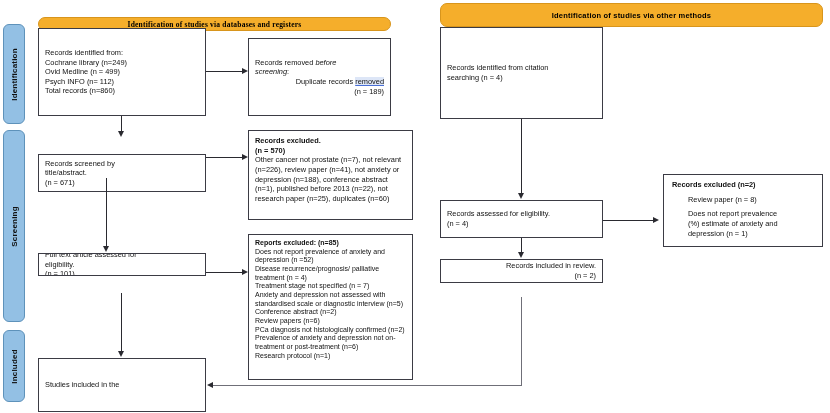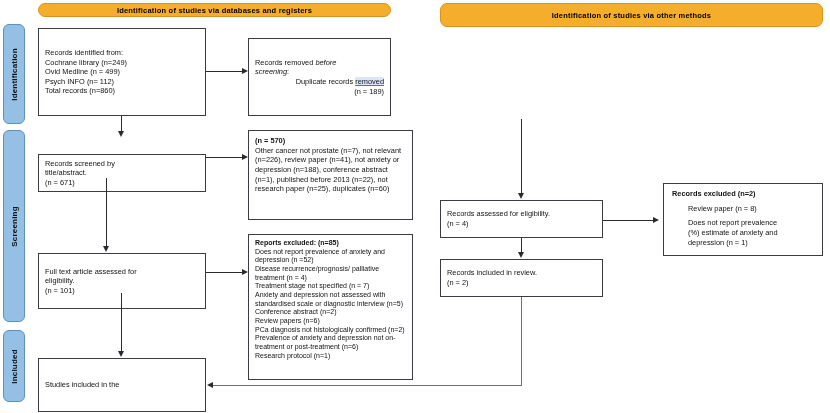--- a/index.html
+++ b/index.html
@@ -125,21 +125,21 @@
     border-left: 3.4px solid transparent;
     border-right: 3.4px solid transparent;
     border-top: 6px solid #2a2a30;
   }
 </style>
 </head>
 <body>
 
 <div id="prisma-root">
 
-  <div class="phase-banner" style="left:38px; top:3px; width:353px; height:14px;">Identification of studies via databases and registers</div>
+  <div class="phase-banner" style="left:38px; top:17px; width:353px; height:14px;font-family:Liberation Serif, serif;">Identification of studies via databases and registers</div>
 
   <div class="phase-banner" style="left:440px; top:3px; width:383px; height:24px;">Identification of studies via other methods</div>
 
   <div class="stage-label" style="left:3px; top:24px; width:22px; height:100px;">
     <span>Identification</span>
   </div>
 
   <div class="stage-label" style="left:3px; top:130px; width:22px; height:192px;">
     <span>Screening</span>
   </div>
@@ -163,25 +163,26 @@
     <p class="indent">(n = 189)</p>
   </div>
 
   <div class="box v-center" style="left:38px; top:137px; width:168px; height:38px;margin-top:17px;">
     <p>Records screened by</p>
     <p>title/abstract.</p>
     <p>(n = 671)</p>
   </div>
 
   <div class="box" style="left:248px; top:130px; width:165px; height:90px;">
+    <p class="hdr">Records excluded.</p>
     <p class="hdr">(n = 570)</p>
     <p>Other cancer not prostate (n=7), not relevant (n=226), review paper (n=41), not anxiety or depression (n=188), conference abstract (n=1), published before 2013 (n=22), not research paper (n=25), duplicates (n=60)</p>
   </div>
 
-  <div class="box v-center" style="left:38px; top:253px; width:168px; height:56px;">
+  <div class="box v-center" style="left:38px; top:253px; width:168px; height:23px;">
     <p>Full text article assessed for</p>
     <p>eligibility.</p>
     <p>(n = 101)</p>
   </div>
 
   <div class="box" style="left:248px; top:234px; width:165px; height:146px; padding:4px 6px; font-size:7.0px; line-height:1.24;">
     <p class="hdr">Reports excluded: (n=85)</p>
     <p>Does not report prevalence of anxiety and depression (n =52)</p>
     <p>Disease recurrence/prognosis/ palliative treatment (n = 4)</p>
     <p>Treatment stage not specified (n = 7)</p>
@@ -190,32 +191,36 @@
     <p>Review papers (n=6)</p>
     <p>PCa diagnosis not histologically confirmed (n=2)</p>
     <p>Prevalence of anxiety and depression not on-treatment or post-treatment (n=6)</p>
     <p>Research protocol (n=1)</p>
   </div>
 
   <div class="box v-center" style="left:38px; top:358px; width:168px; height:54px;">
     <p>Studies included in the</p>
   </div>
 
+  <div class="box v-center" style="left:440px; top:27px; width:163px; height:92px;">
+    <p>Records identified from citation</p>
+    <p>searching (n = 4)</p>
+  </div>
 
   <div class="box v-center" style="left:440px; top:200px; width:163px; height:38px;">
     <p>Records assessed for eligibility.</p>
     <p>(n = 4)</p>
   </div>
 
-  <div class="box v-center" style="left:440px; top:259px; width:163px; height:38px;">
+  <div class="box v-center" style="left:440px; top:259px; width:163px; height:24px;align-items:flex-end;">
     <p>Records included in review.</p>
     <p>(n = 2)</p>
   </div>
 
-  <div class="box" style="left:663px; top:183px; width:160px; height:73px; padding:5px 8px;">
+  <div class="box" style="left:663px; top:174px; width:160px; height:73px; padding:5px 8px;">
     <p class="hdr">Records excluded (n=2)</p>
     <div class="gap"></div>
     <p class="indent2">Review paper (n = 8)</p>
     <div class="gap"></div>
     <p class="indent2">Does not report prevalence</p>
     <p class="indent2">(%) estimate of anxiety and</p>
     <p class="indent2">depression (n = 1)</p>
   </div>
 
   <div class="conn h" style="left:206px; top:71px; width:36px;"></div>

